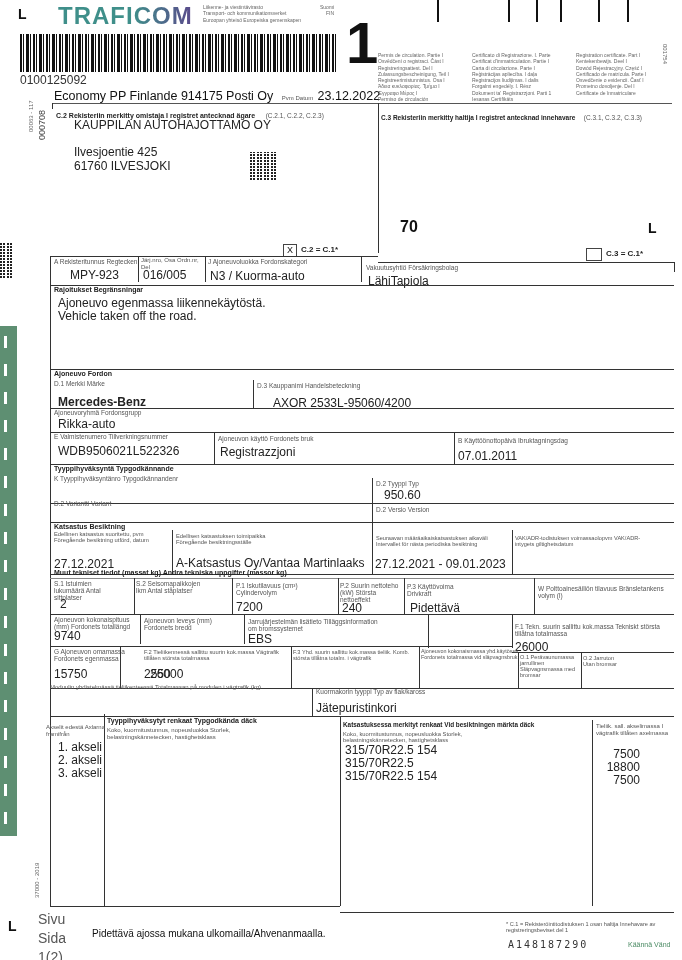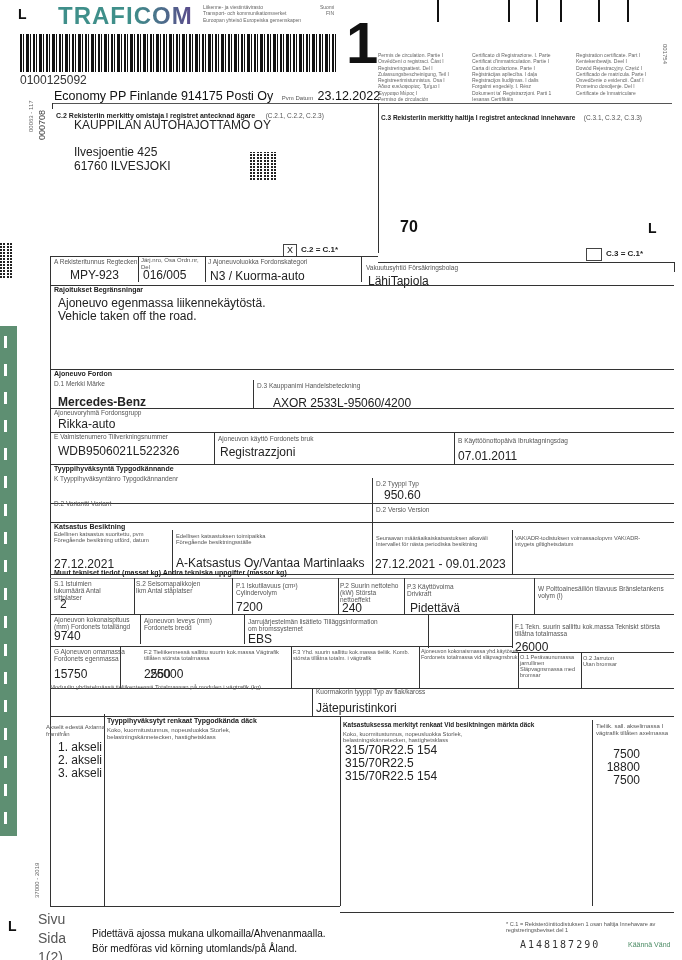--- a/index.html
+++ b/index.html
@@ -303,17 +303,16 @@
 <div class="abs tiny" style="left:34px;top:898px;transform:rotate(-90deg);transform-origin:left top;white-space:nowrap;font-size:6px;">
   <span>37000 - 2019</span>
 </div>
 <div class="abs" style="left:8px;top:918px;font-size:14px;font-weight:bold;">L</div>
 <div class="abs" style="left:38px;top:910px;font-size:14px;color:#555;text-align:left;width:36px;line-height:1.35;">
   <div>Sivu Sida</div>
   <div>1(2)</div>
 </div>
 <div class="abs" style="left:92px;top:911px;font-size:10px;font-weight:normal;line-height:1.45;white-space:nowrap;margin-top:16px;">
   <div>Pidettävä ajossa mukana ulkomailla/Ahvenanmaalla.</div>
-  <div>Bör medföras vid körning utomlands/på Åland.</div>
 </div>
 <div class="abs lbl" style="left:506px;top:921px;width:160px;font-size:5.6px;">* C.1 = Rekisteröintitodistuksen 1 osan haltija  Innehavare av registreringsbeviset del 1</div>
-<div class="abs" style="left:508px;top:939px;font-family:'DejaVu Sans Mono', monospace;font-size:10px;letter-spacing:2px;color:#333;margin-left:12px;">A148187290</div>
+<div class="abs" style="left:508px;top:939px;font-family:'DejaVu Sans Mono', monospace;font-size:10px;letter-spacing:2px;color:#333;">A148187290</div>
 <div class="abs" style="left:628px;top:941px;font-size:7px;color:#4a8a63;">Käännä Vänd</div>
 
 </body></html>

